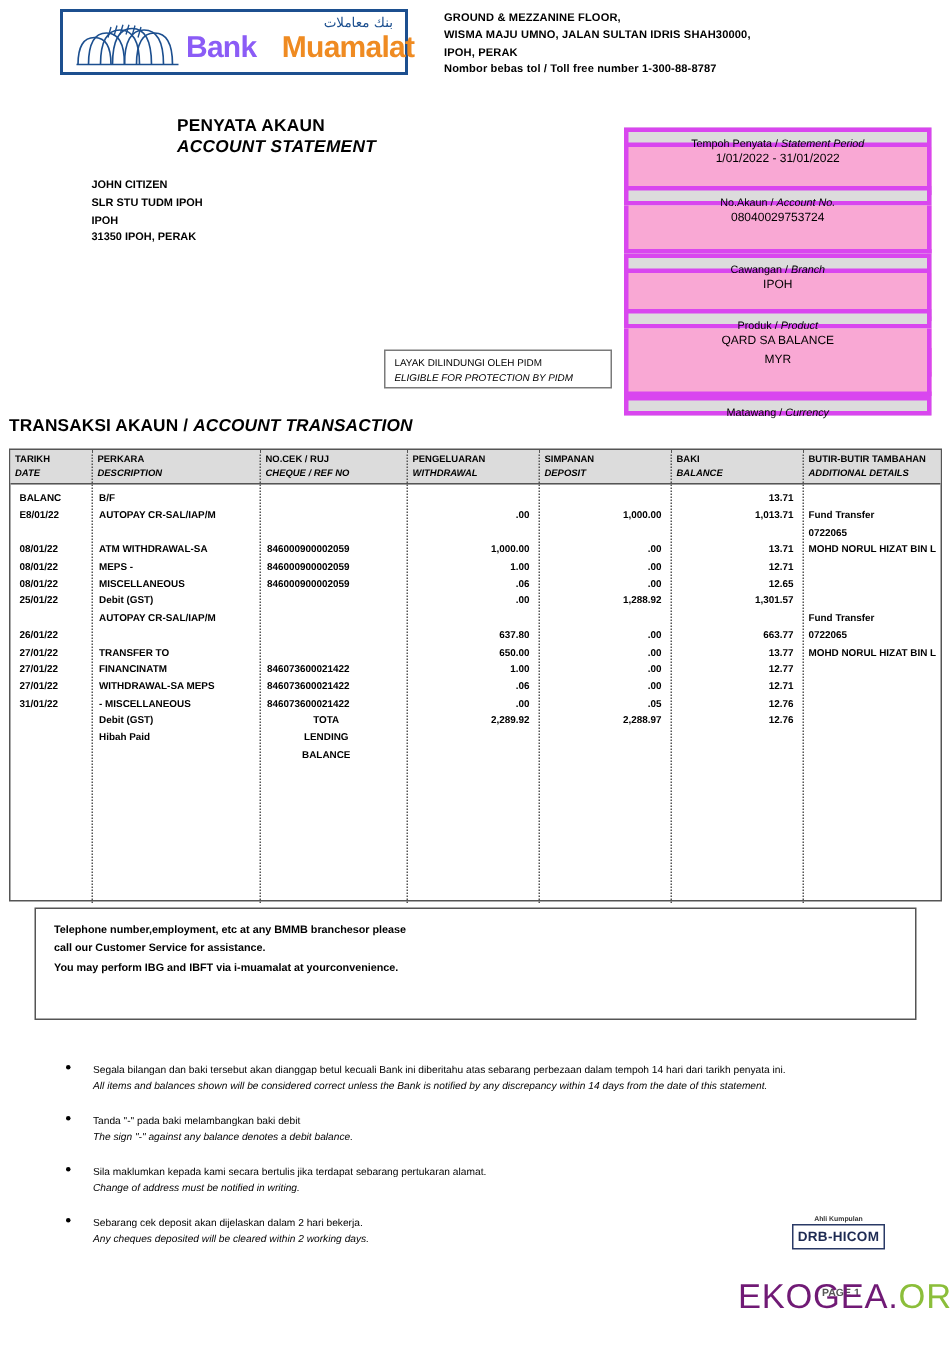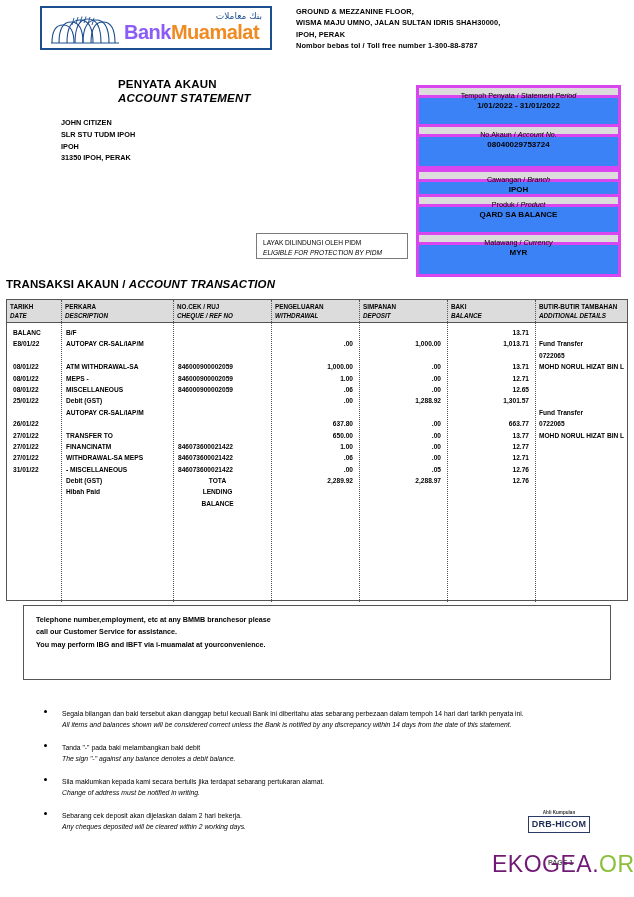--- a/index.html
+++ b/index.html
@@ -51,21 +51,21 @@
   .logo-word {
     position: absolute;
     left: 82px; top: 14px;
     font-size: 20px;
     font-weight: bold;
     letter-spacing: -0.5px;
     line-height: 1;
     white-space: nowrap;
   }
   .logo-word .bank { color: #8b5cf6; }
-  .logo-word .muamalat { color: #ef8b22; }
+  .logo-word .muamalat { color: #ef8b22; margin-left: 17px; }
 
   .bank-address {
     position: absolute;
     left: 296px; top: 6px;
     font-size: 7.4px;
     font-weight: bold;
     line-height: 1.55;
     letter-spacing: 0.1px;
   }
 
@@ -106,30 +106,30 @@
     line-height: 1;
   }
   .info-label {
     background: #dcdcdc;
     font-size: 7.2px;
     padding: 3.5px 0 3.5px;
     height: 13px;
   }
   .info-label i { font-style: italic; }
   .info-value {
-    background: #3b82f6;
+    background: #f9a8d4;
     font-size: 8px;
-    font-weight: bold;
+    font-weight: normal;
     padding: 4px 0 4px;
     height: 32px;
     border-top: none;
   }
   .g1 { top: 85px; }
   .g2 { top: 124px; }
-  .g3 { top: 194px; }
+  .g3 { top: 206px; }
   .g4 { top: 232px; }
 
   
   .pidm {
     position: absolute;
     left: 256px; top: 233px;
     width: 152px; height: 26px;
     border: 1px solid #7a7a7a;
     box-sizing: border-box;
     padding: 4px 0 0 6px;
@@ -365,25 +365,25 @@
 
 <div class="info-group g3">
   <div class="info-row info-label">
     <span>Produk</span>
     <span> / </span><i>Product</i>
   </div>
   <div class="info-row info-value">QARD SA BALANCE</div>
 </div>
 
 <div class="info-group g4">
+  <div class="info-row info-value">MYR</div>
   <div class="info-row info-label">
     <span>Matawang</span>
     <span> / </span><i>Currency</i>
   </div>
-  <div class="info-row info-value">MYR</div>
 </div>
 
 <div class="pidm">
   <div>LAYAK DILINDUNGI OLEH PIDM</div>
   <div class="en">ELIGIBLE FOR PROTECTION BY PIDM</div>
 </div>
 
 <div class="txn-title">
   <span>TRANSAKSI AKAUN</span><span> / </span><i>ACCOUNT TRANSACTION</i>
 </div>

